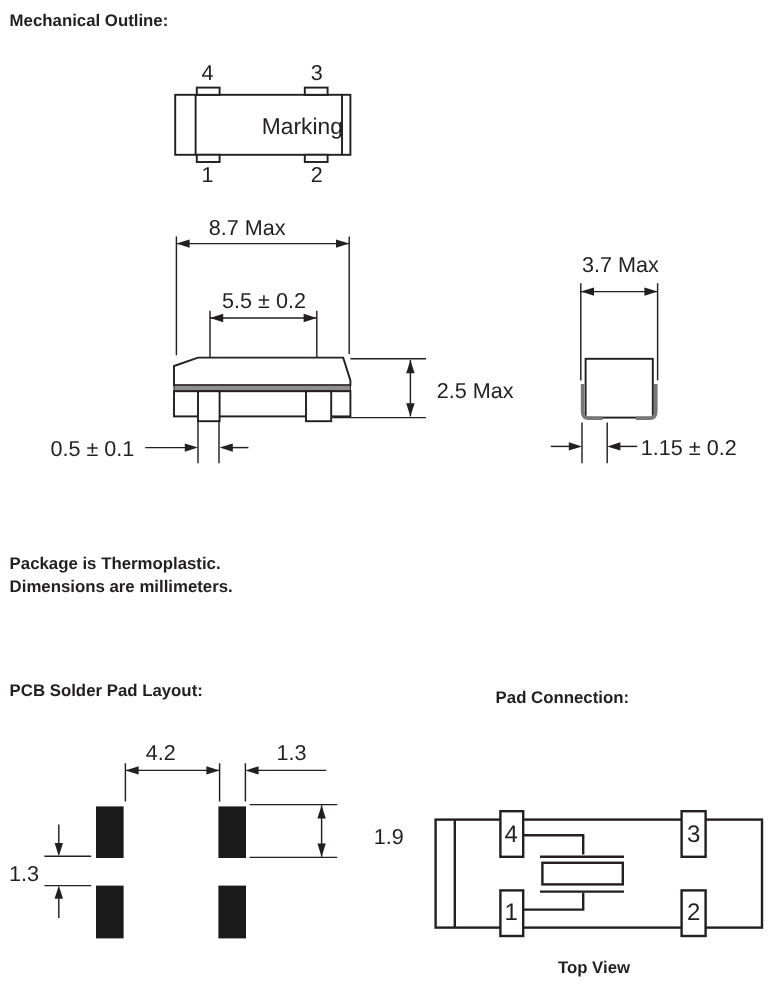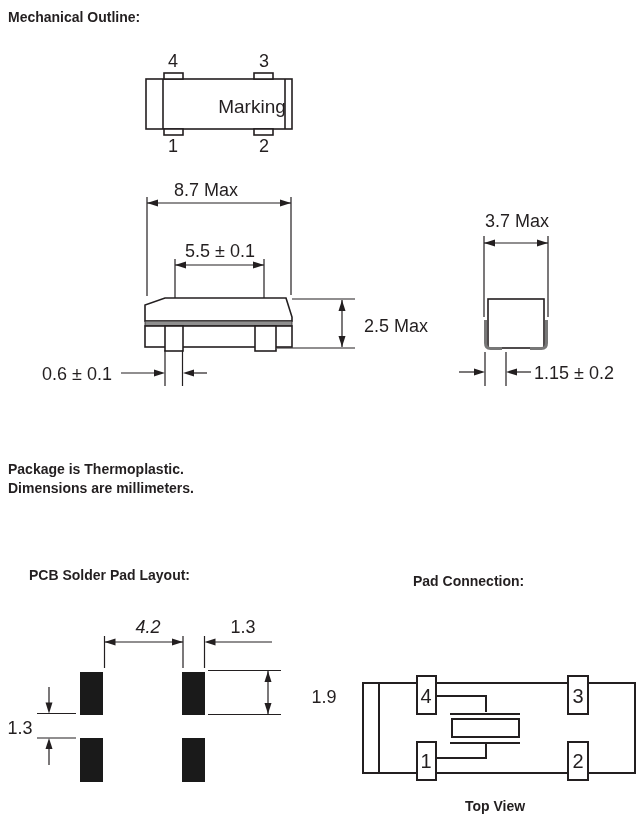--- a/index.html
+++ b/index.html
@@ -168,33 +168,33 @@
 
   <div class="t b" style="left:8px;top:9px;">Mechanical Outline:</div>
 
   <div class="t pin c" style="left:173px;top:61px;">4</div>
   <div class="t pin c" style="left:264px;top:61px;">3</div>
   <div class="t pin c" style="left:173px;top:146px;">1</div>
   <div class="t pin c" style="left:264px;top:146px;">2</div>
   <div class="t mark c" style="left:224px;top:106px;">Marking</div>
 
   <div class="t d c" style="left:206px;top:190px;">8.7 Max</div>
-  <div class="t d c" style="left:220px;top:251px;">5.5 ± 0.1</div>
+  <div class="t d c" style="left:220px;top:251px;">5.5 ± 0.2</div>
   <div class="t d" style="left:364px;top:316px;">2.5 Max</div>
-  <div class="t d" style="left:42px;top:364px;">0.6 ± 0.1</div>
+  <div class="t d" style="left:42px;top:364px;">0.5 ± 0.1</div>
   <div class="t d c" style="left:517px;top:221px;">3.7 Max</div>
   <div class="t d" style="left:534px;top:363px;">1.15 ± 0.2</div>
 
   <div class="t note-block" style="left:8px;top:428px;margin-top:32px;">
     <div>Package is Thermoplastic.</div>
     <div>Dimensions are millimeters.</div>
   </div>
 
-  <div class="t b" style="left:8px;top:567px;margin-left:21px;">PCB Solder Pad Layout:</div>
-  <div class="t d c" style="left:148px;top:627px;font-style:italic;">4.2</div>
+  <div class="t b" style="left:8px;top:567px;">PCB Solder Pad Layout:</div>
+  <div class="t d c" style="left:134px;top:627px;">4.2</div>
   <div class="t d c" style="left:243px;top:627px;">1.3</div>
   <div class="t d c" style="left:299px;top:697px;margin-left:25px;">1.9</div>
   <div class="t d c" style="left:20px;top:728px;">1.3</div>
 
   <div class="t b" style="left:385px;top:573px;padding-left:28px;">Pad Connection:</div>
   <div class="t num c" style="left:426px;top:696px;">4</div>
   <div class="t num c" style="left:578px;top:696px;">3</div>
   <div class="t num c" style="left:426px;top:761px;">1</div>
   <div class="t num c" style="left:578px;top:761px;">2</div>
   <div class="t b c" style="left:495px;top:806px;">Top View</div>

